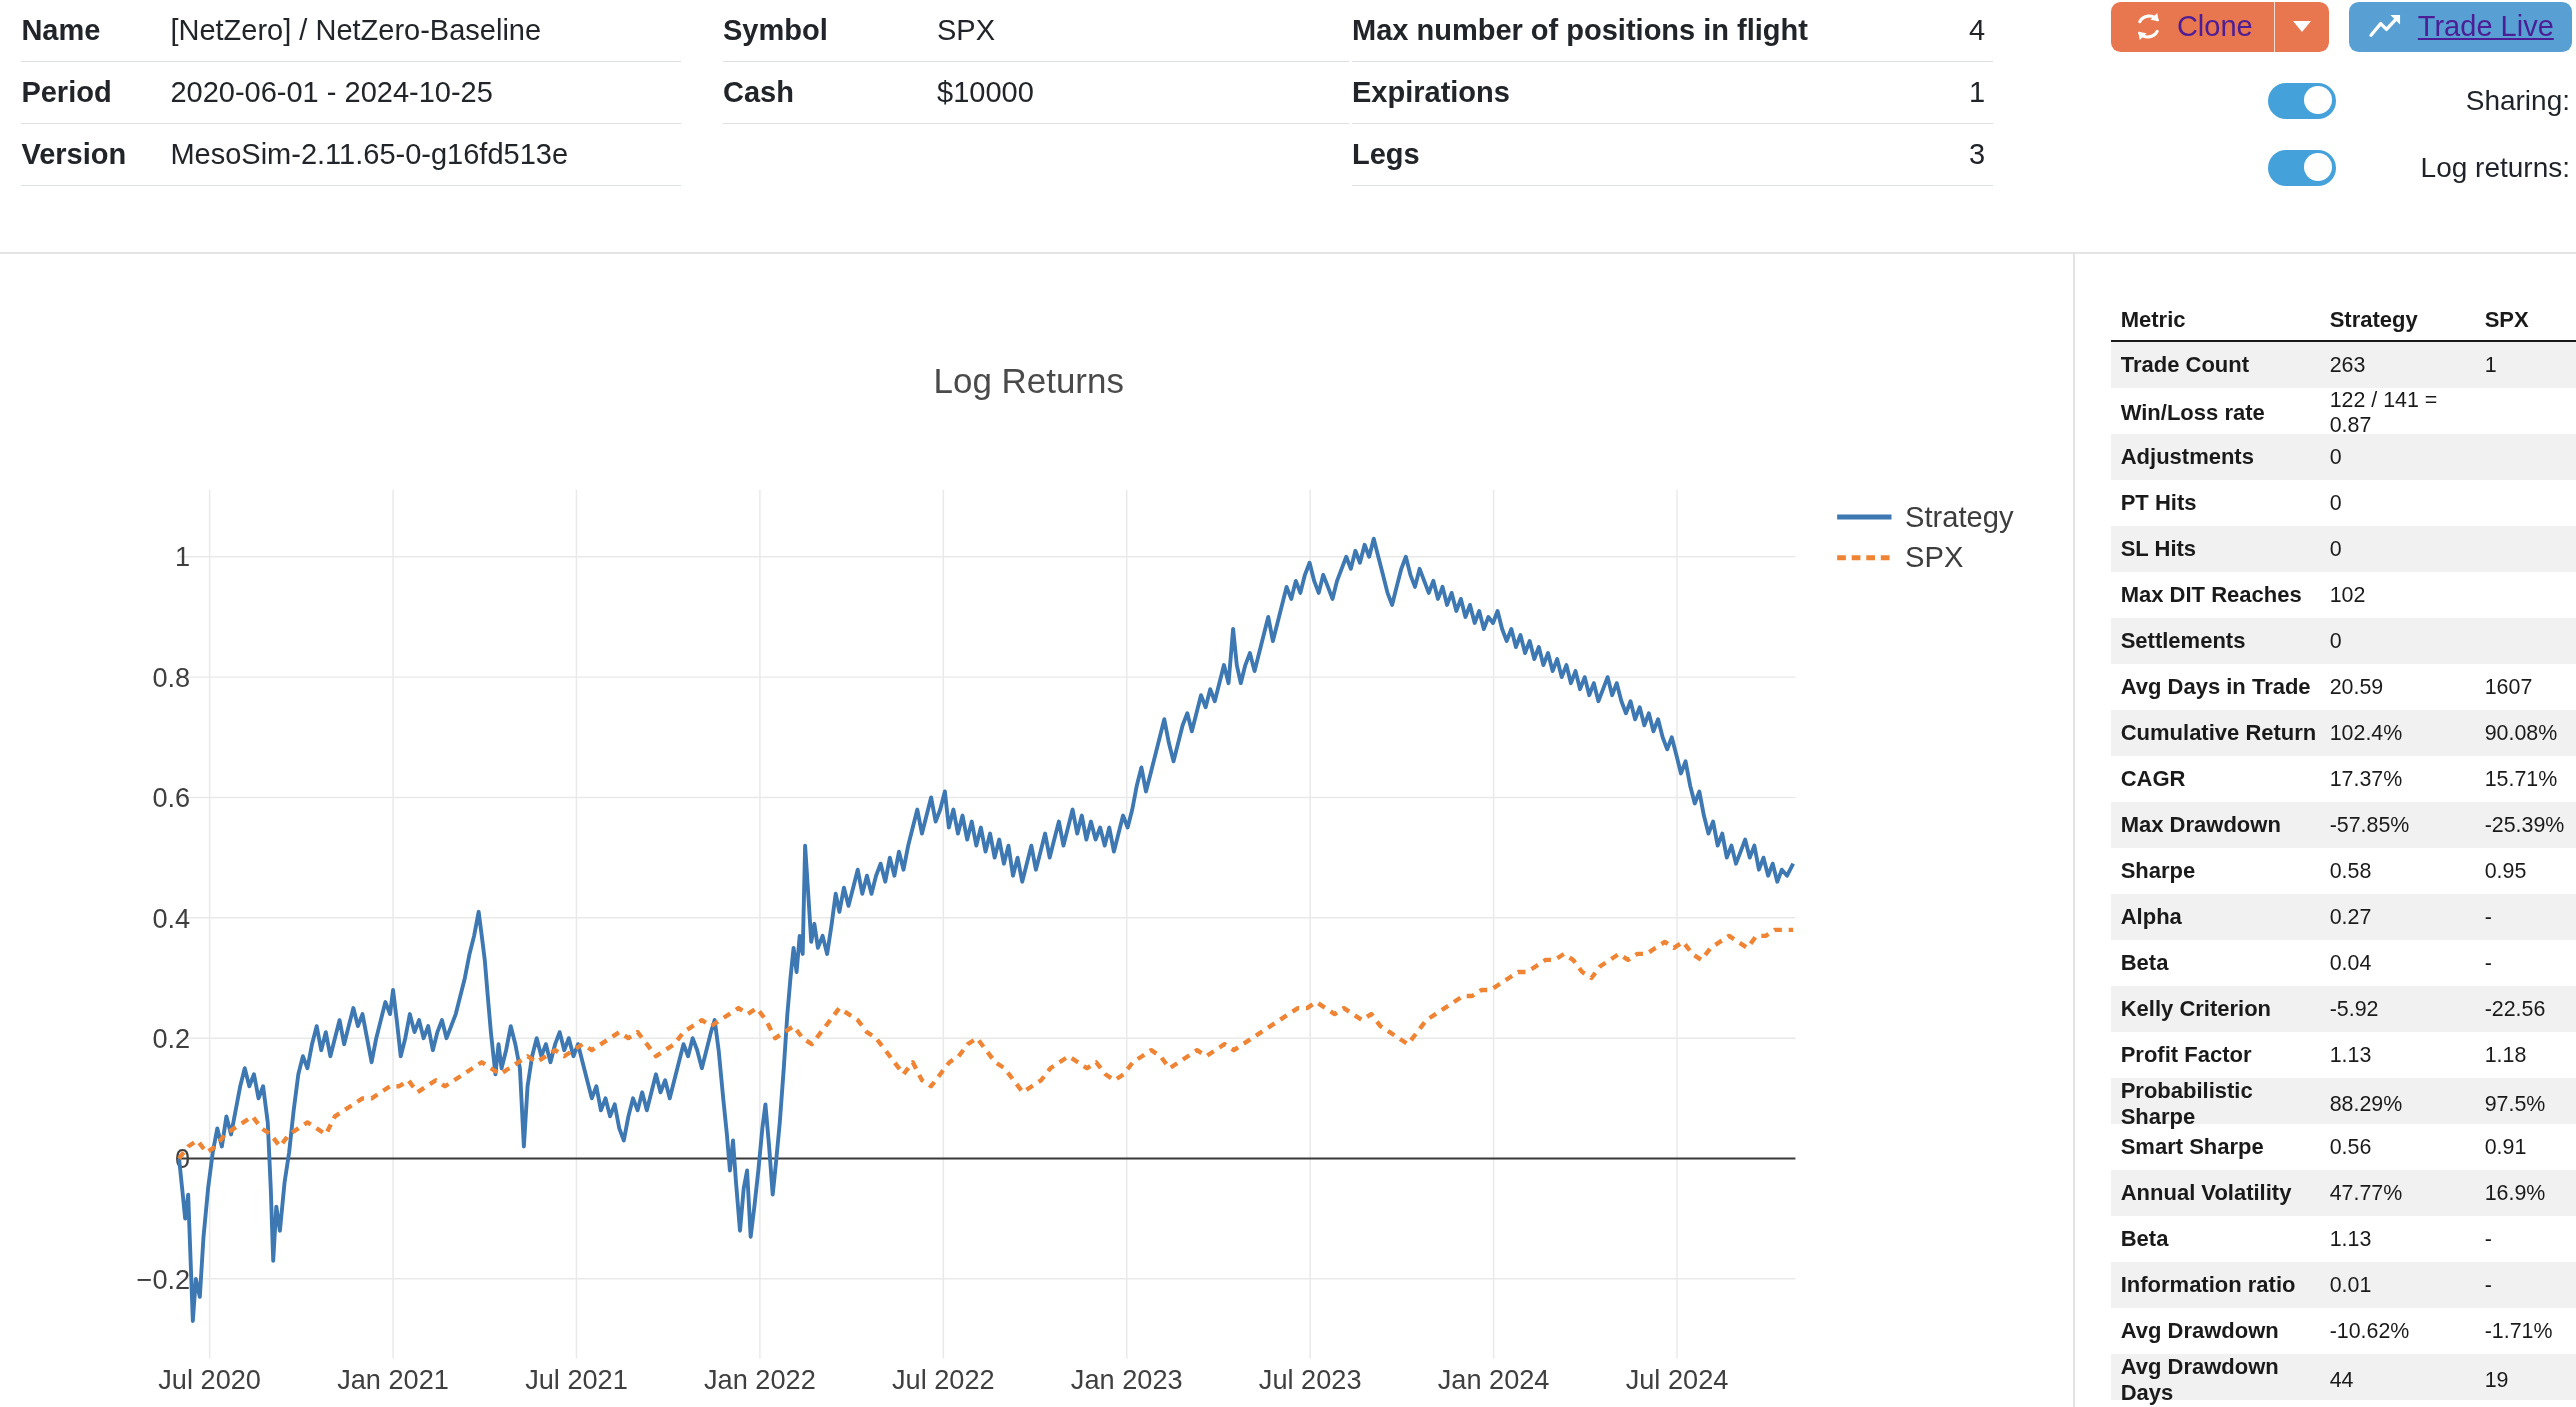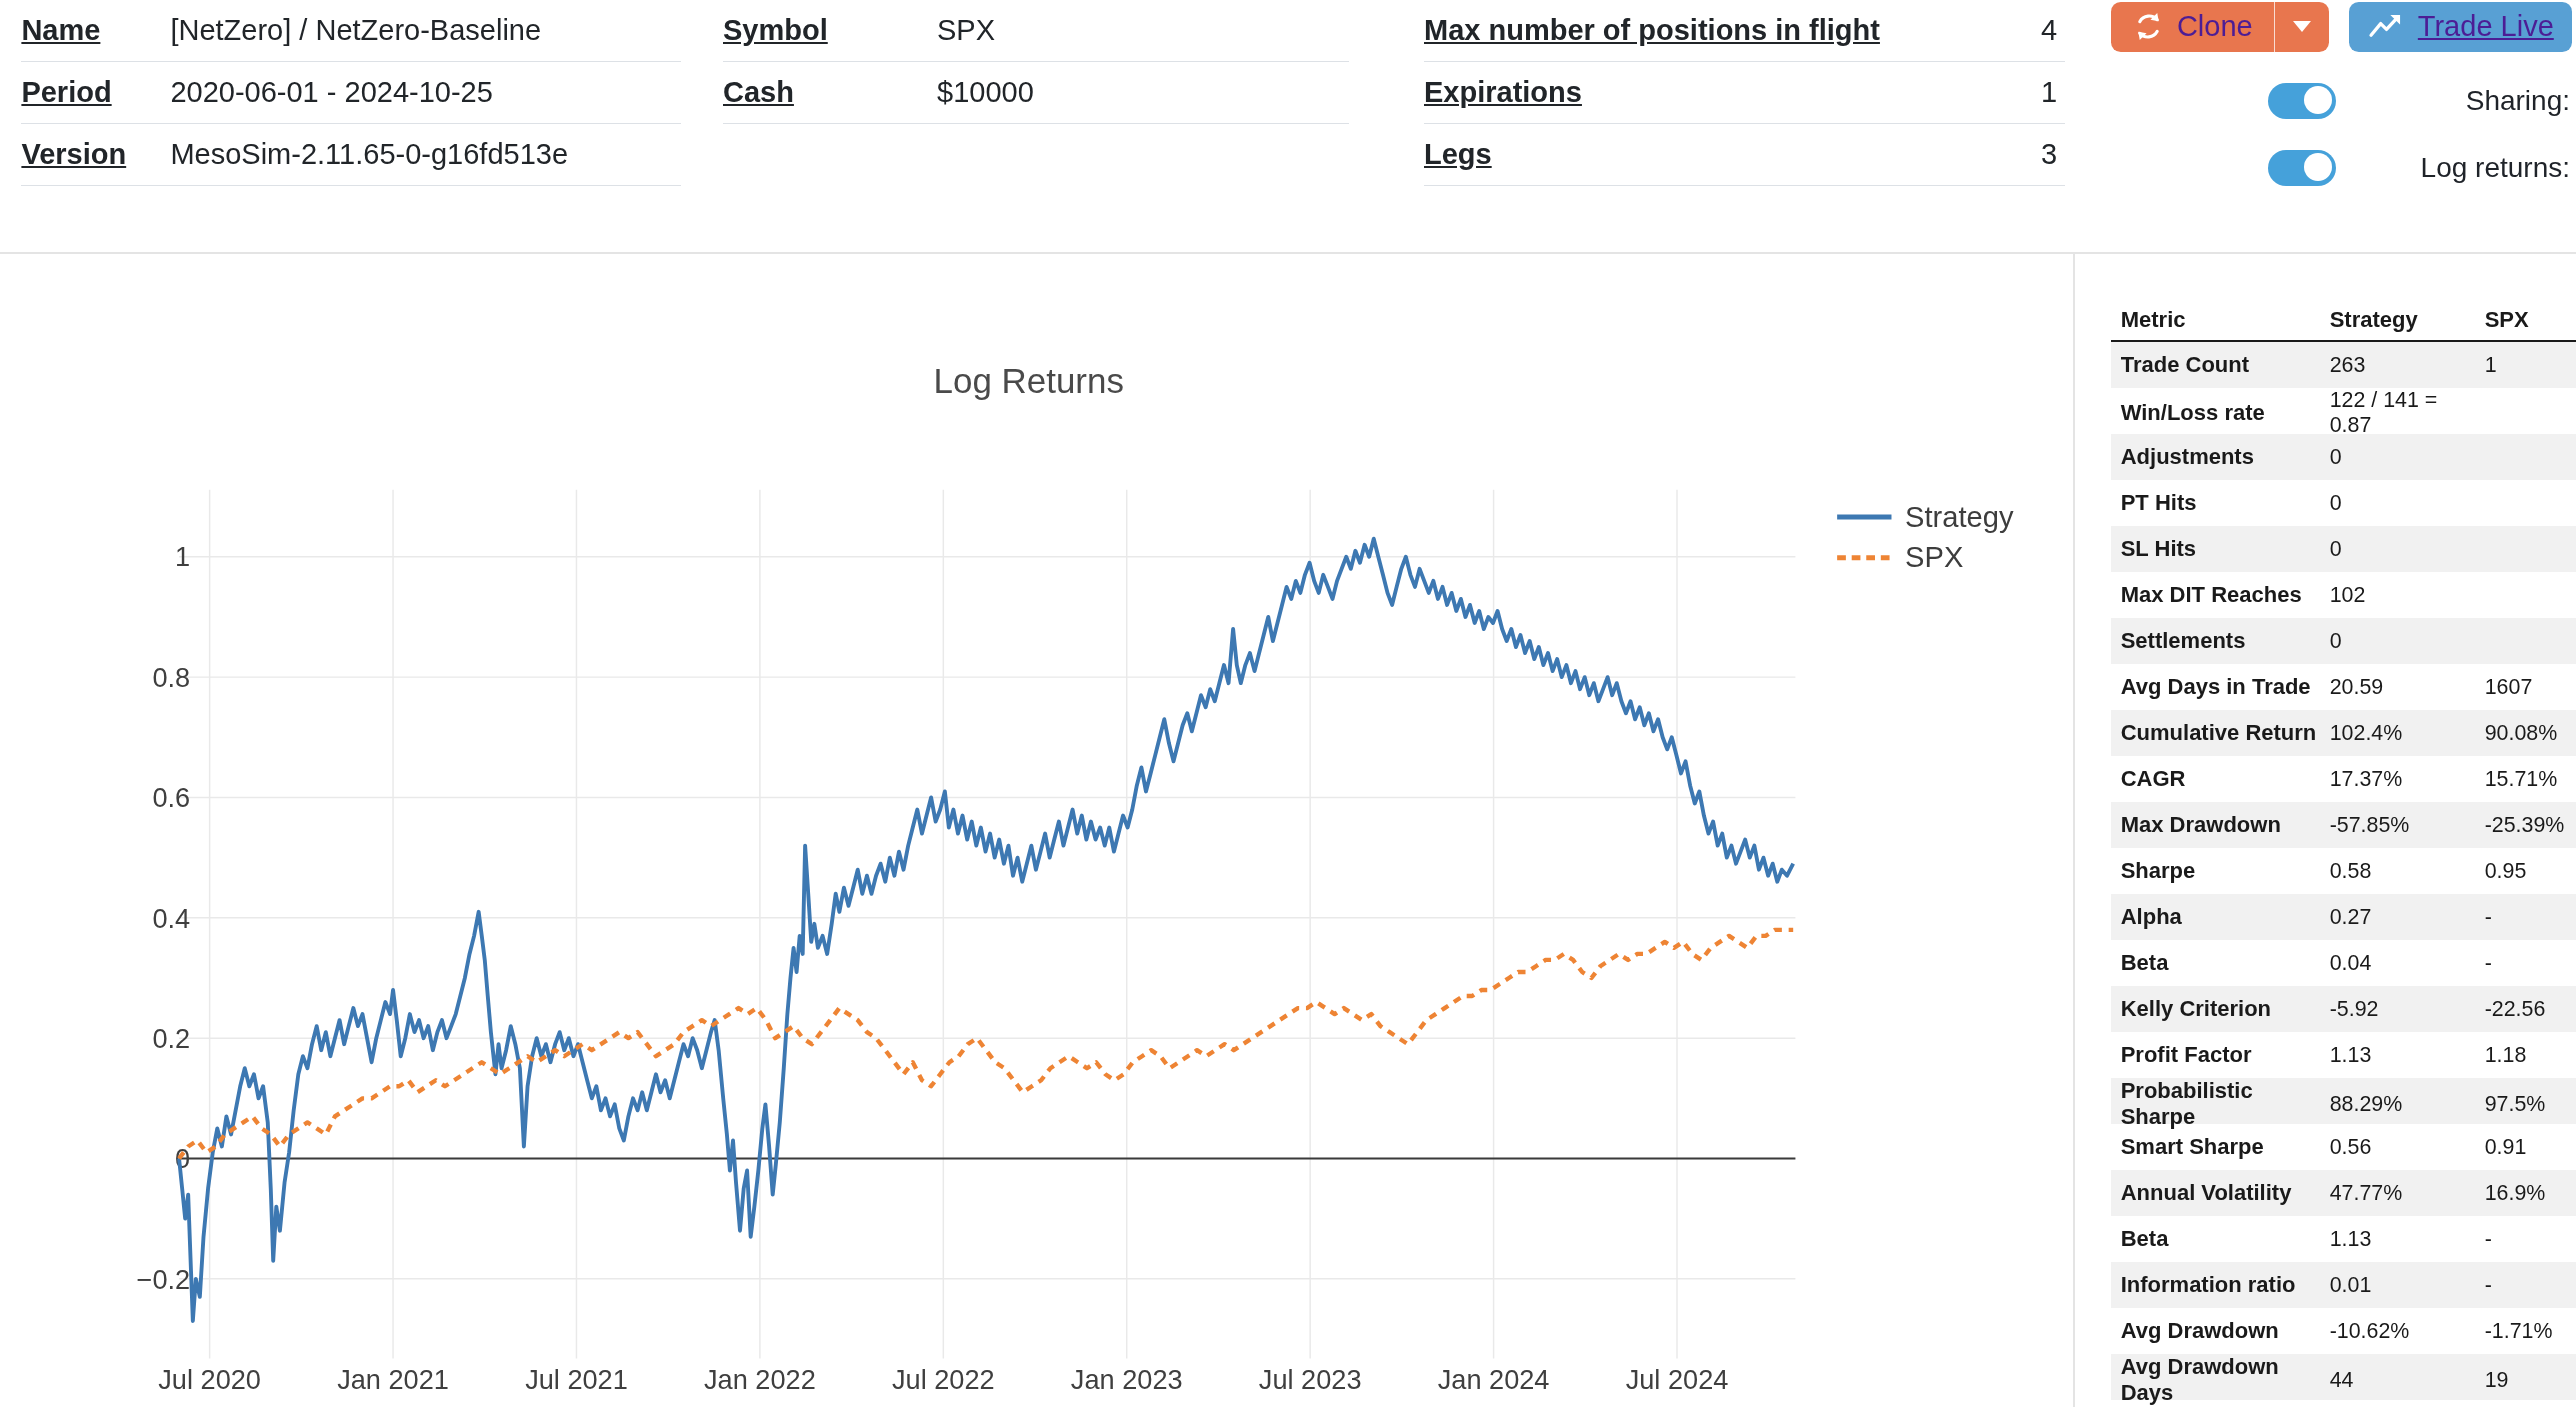--- a/index.html
+++ b/index.html
@@ -3,21 +3,21 @@
 <meta charset="utf-8">
 <style>
   html,body{margin:0;padding:0;background:#fff;}
   #screen{position:relative;width:2576px;height:1407px;background:#fff;overflow:hidden;
           font-family:"Liberation Sans",sans-serif;color:#212529;}
 
   
   .fgroup{position:absolute;top:0;}
   .frow{display:flex;align-items:center;height:61px;border-bottom:1px solid #dde1e6;
         font-size:29px;color:#212529;}
-  .flabel{font-weight:bold;flex:0 0 auto;text-decoration:underline;}
+  .flabel{font-weight:bold;flex:0 0 auto;}
   .g1 .flabel{width:149px;}
   .g2 .flabel{width:214px;}
   .g3 .fvalue{margin-left:auto;padding-right:7.8px;}
 
   
   .btn{position:absolute;top:1.9px;height:50px;border-radius:9.7px;display:flex;align-items:center;
        color:#4c1d95;font-size:29px;cursor:pointer;box-sizing:border-box;}
   #clone-btn{left:2111px;width:218px;background:#e8764e;}
   #clone-main{flex:0 0 163px;display:flex;align-items:center;justify-content:center;height:100%;}
   #clone-caret{flex:1;display:flex;align-items:center;justify-content:center;height:100%;
@@ -69,21 +69,21 @@
   <div class="fgroup g2" id="fields-mid" style="left:723px;width:626px;">
       <div class="frow">
         <span class="flabel">Symbol</span>
         <span class="fvalue">SPX</span>
       </div>
       <div class="frow">
         <span class="flabel">Cash</span>
         <span class="fvalue">$10000</span>
       </div>
     </div>
-  <div class="fgroup g3" id="fields-right" style="left:1424px;width:641px;text-align:center;">
+  <div class="fgroup g3" id="fields-right" style="left:1352px;width:641px;text-align:center;">
       <div class="frow">
         <span class="flabel">Max number of positions in flight</span>
         <span class="fvalue">4</span>
       </div>
       <div class="frow">
         <span class="flabel">Expirations</span>
         <span class="fvalue">1</span>
       </div>
       <div class="frow">
         <span class="flabel">Legs</span>

